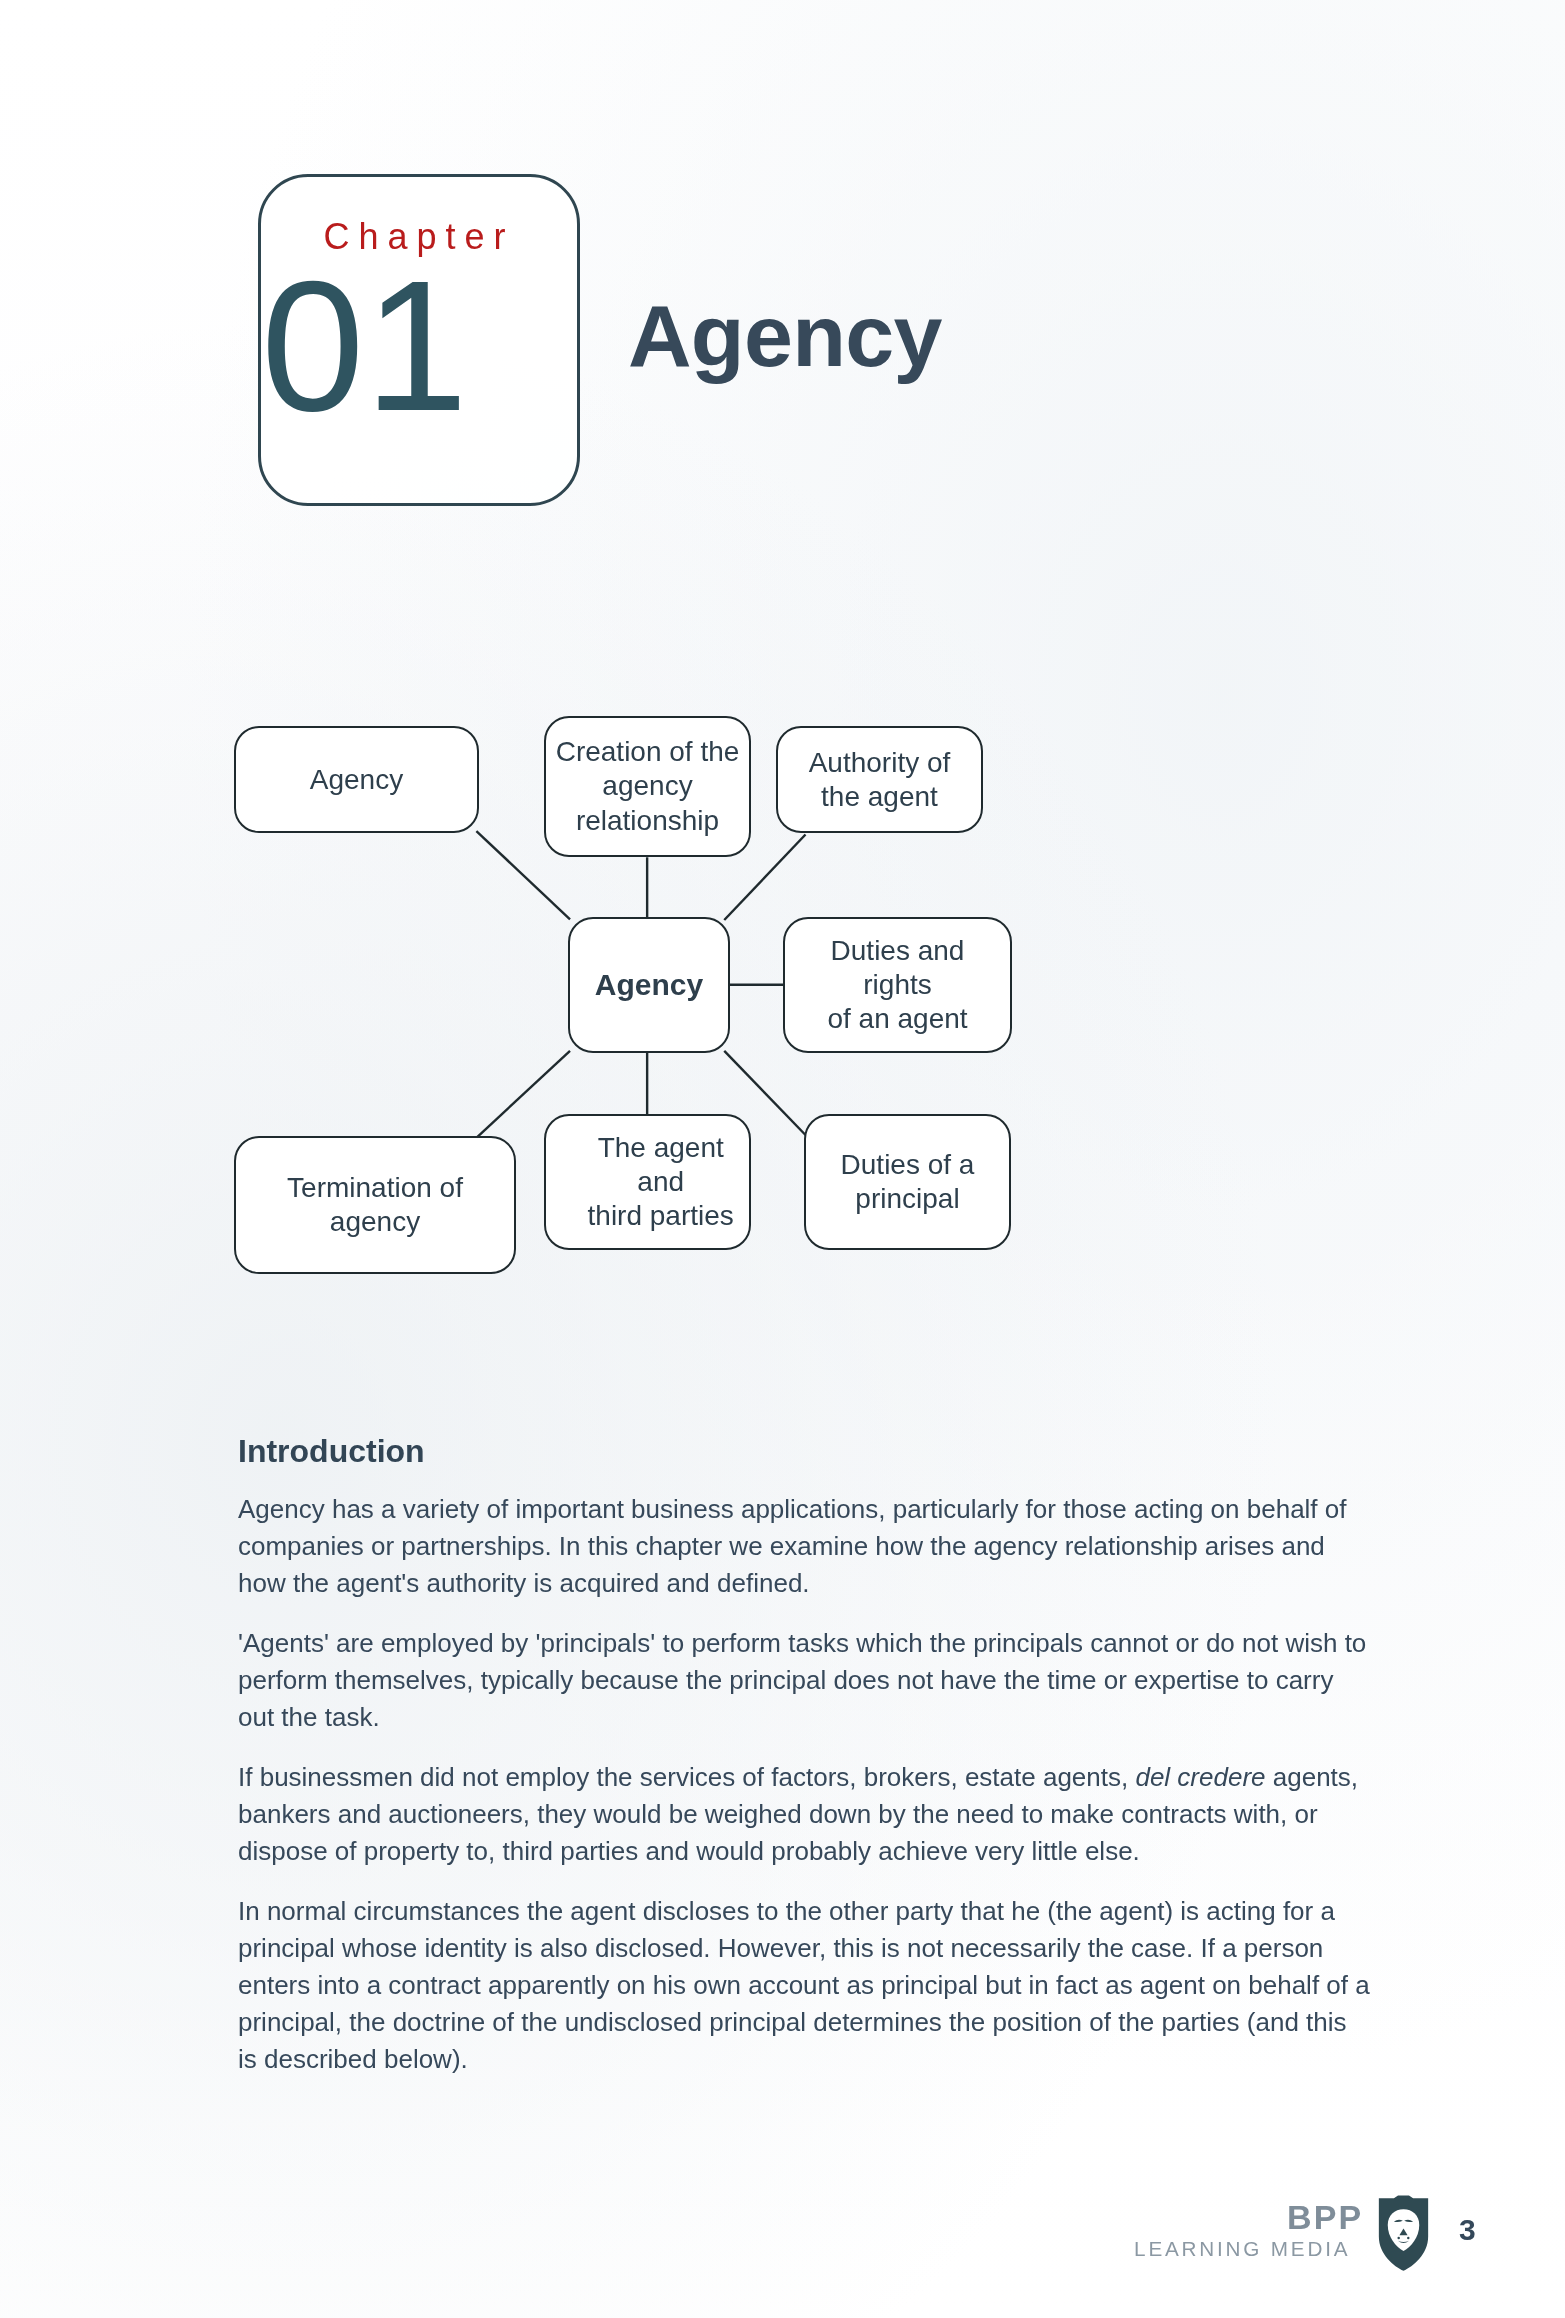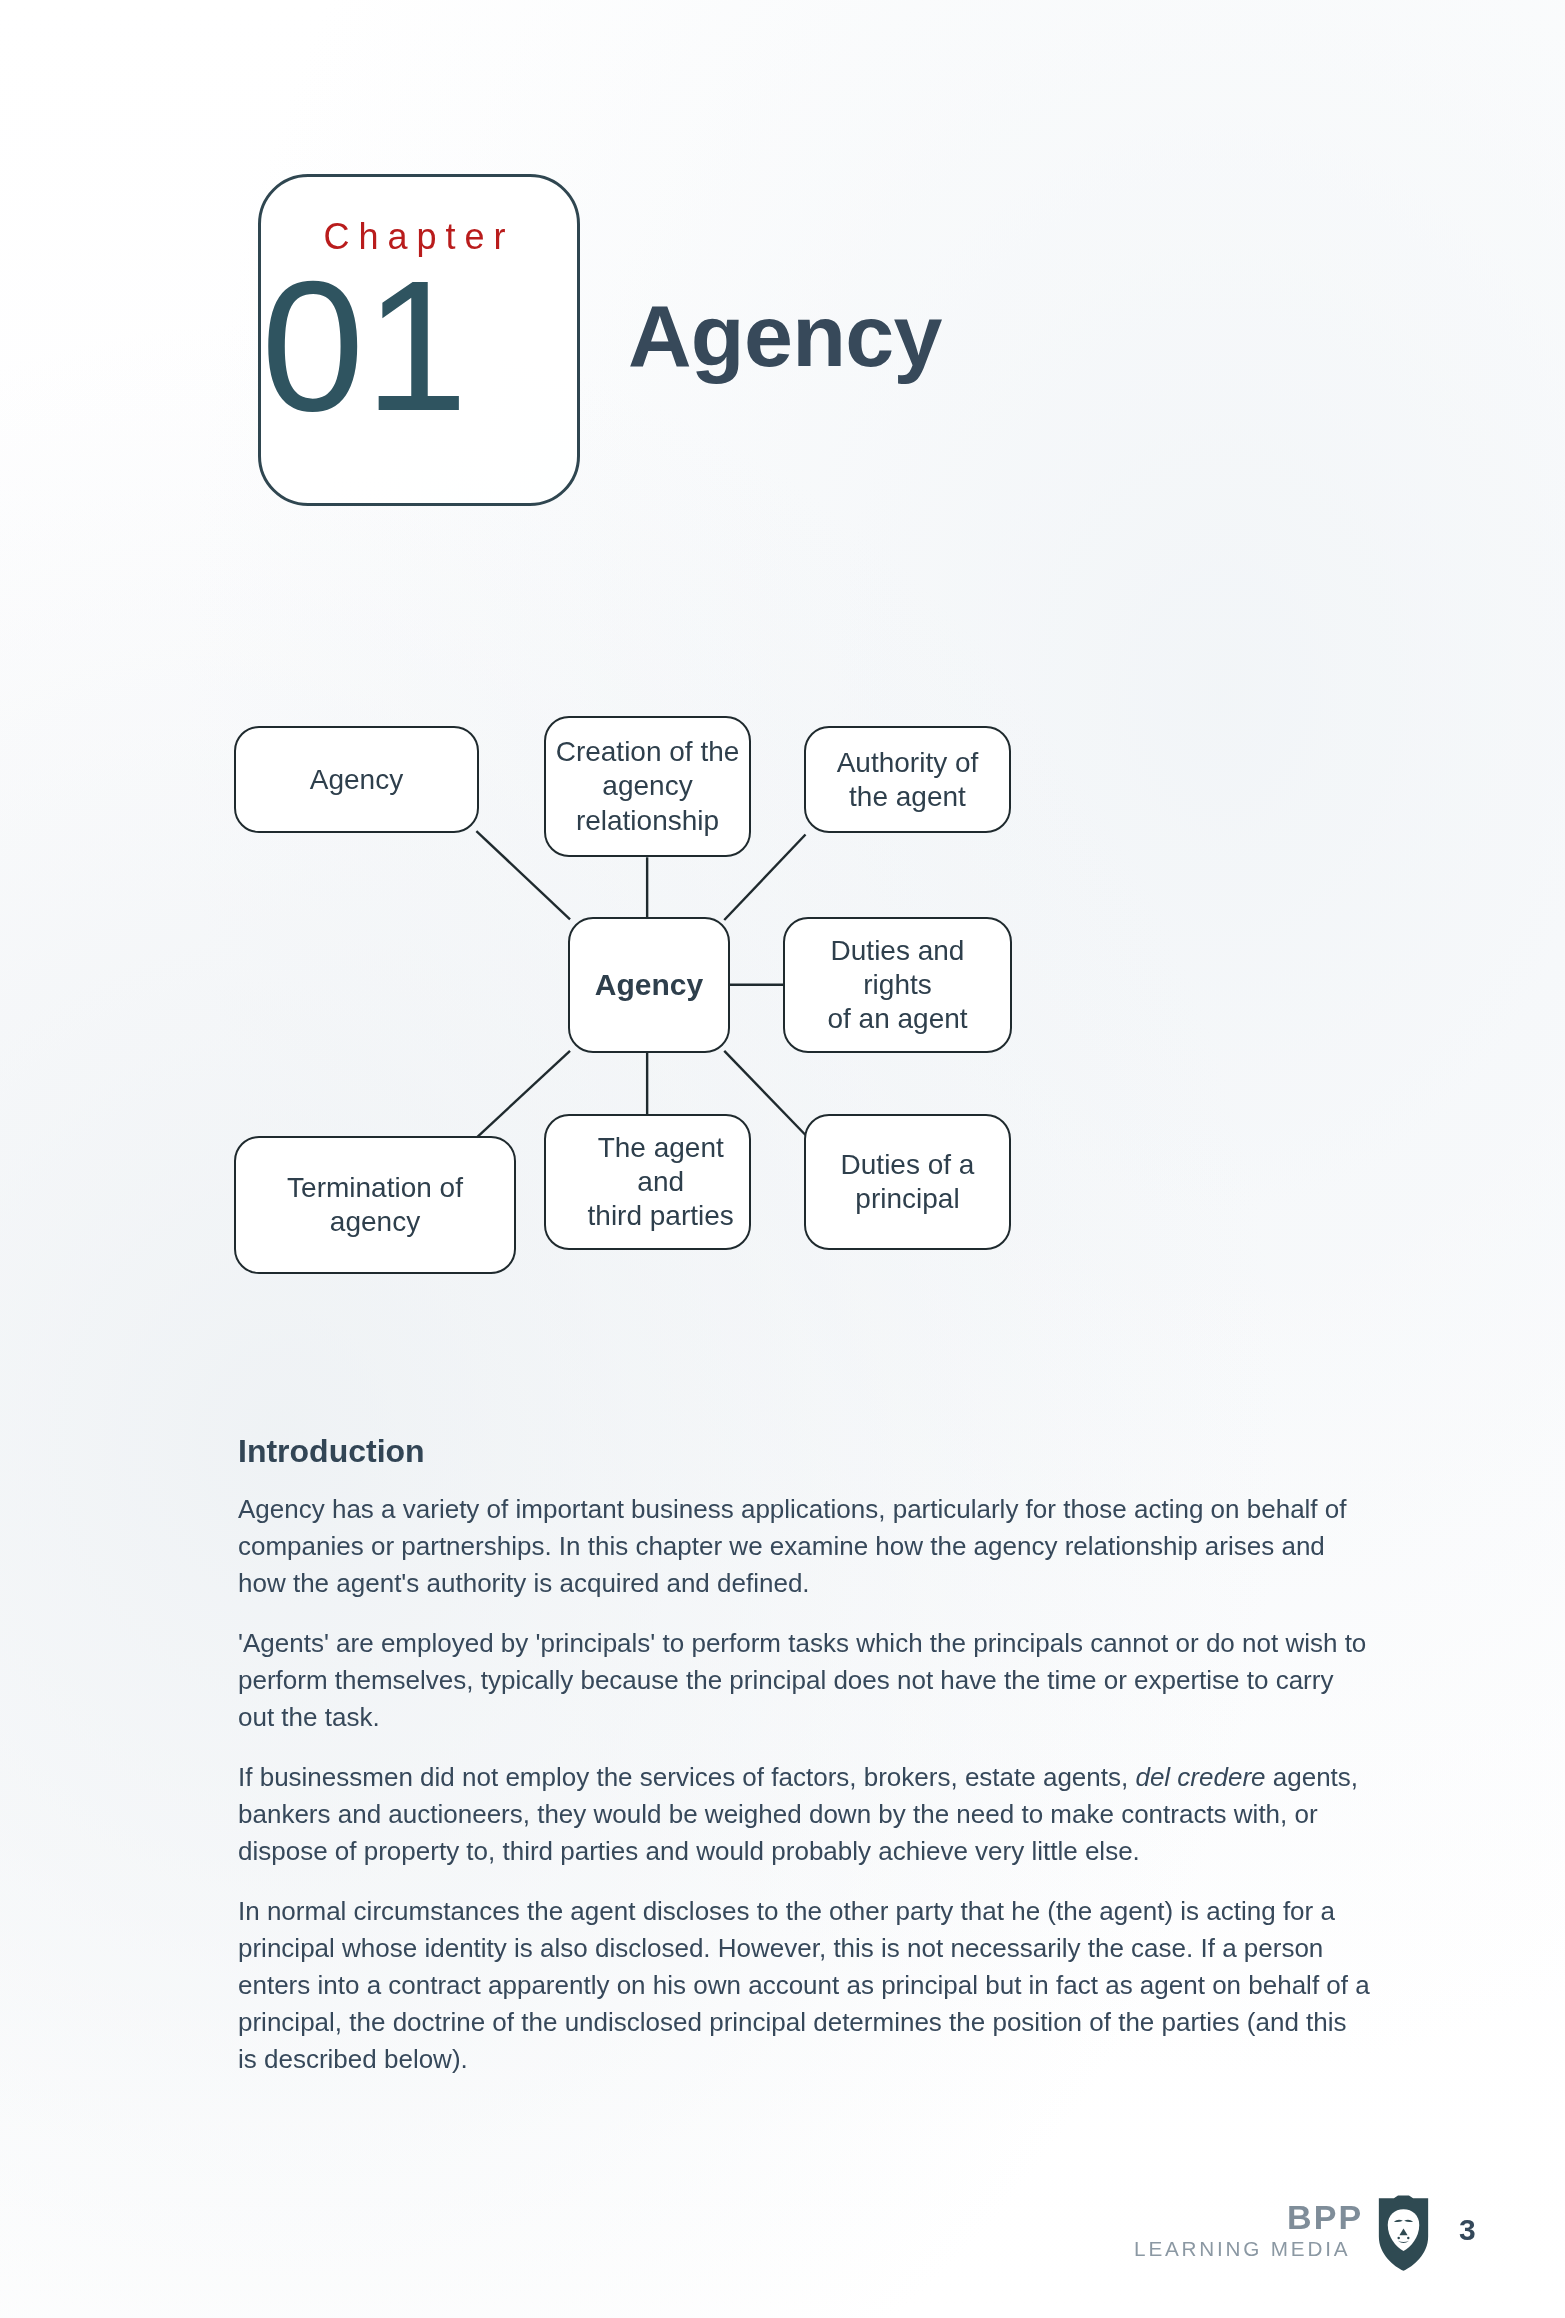--- a/index.html
+++ b/index.html
@@ -315,21 +315,21 @@
     </svg>
 
     <div class="node" style="left:0px; top:10.3px; width:245px; height:107px;">
       <span>Agency</span>
     </div>
 
     <div class="node" style="left:310px; top:0px; width:207px; height:141px;">
       <span>Creation of the<br>agency<br>relationship</span>
     </div>
 
-    <div class="node" style="left:570px; top:10.3px; width:207px; height:107px;">
+    <div class="node" style="left:542px; top:10.3px; width:207px; height:107px;">
       <span>Authority of<br>the agent</span>
     </div>
 
     <div class="node center" style="left:334px; top:201px; width:162px; height:136px;">
       <span>Agency</span>
     </div>
 
     <div class="node" style="left:549px; top:201px; width:229px; height:136px;">
       <span>Duties and rights<br>of an agent</span>
     </div>

